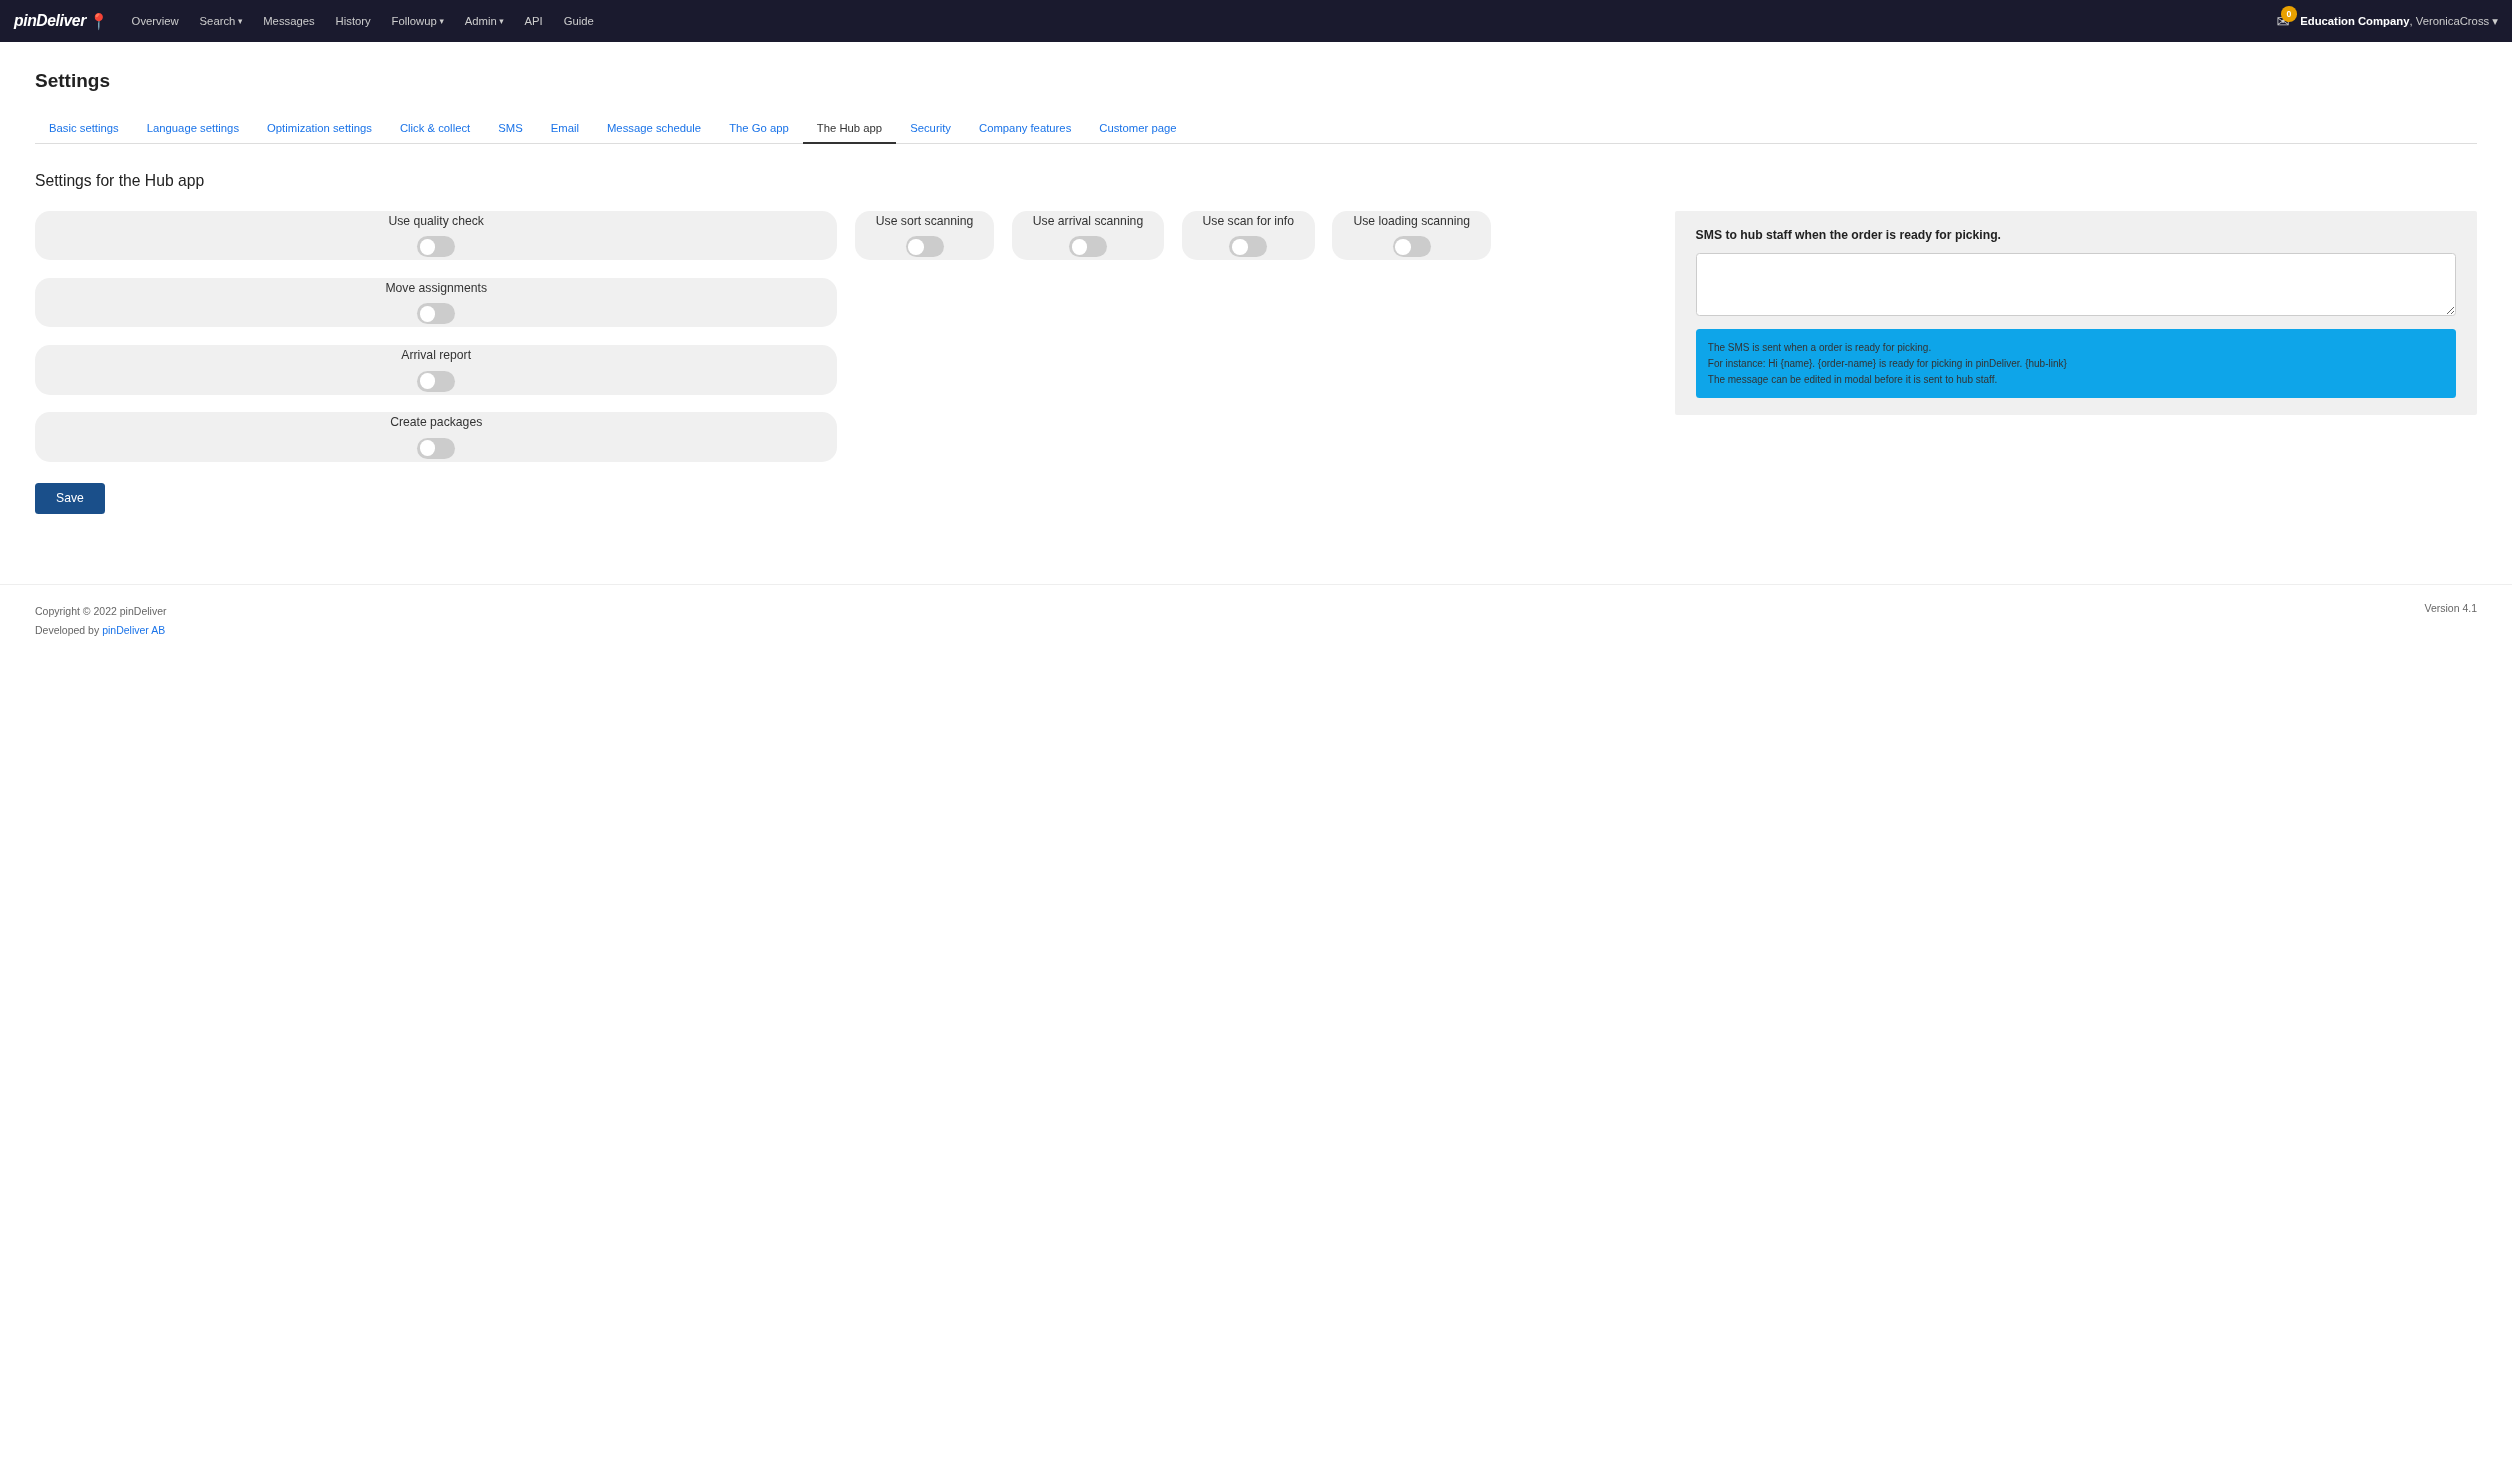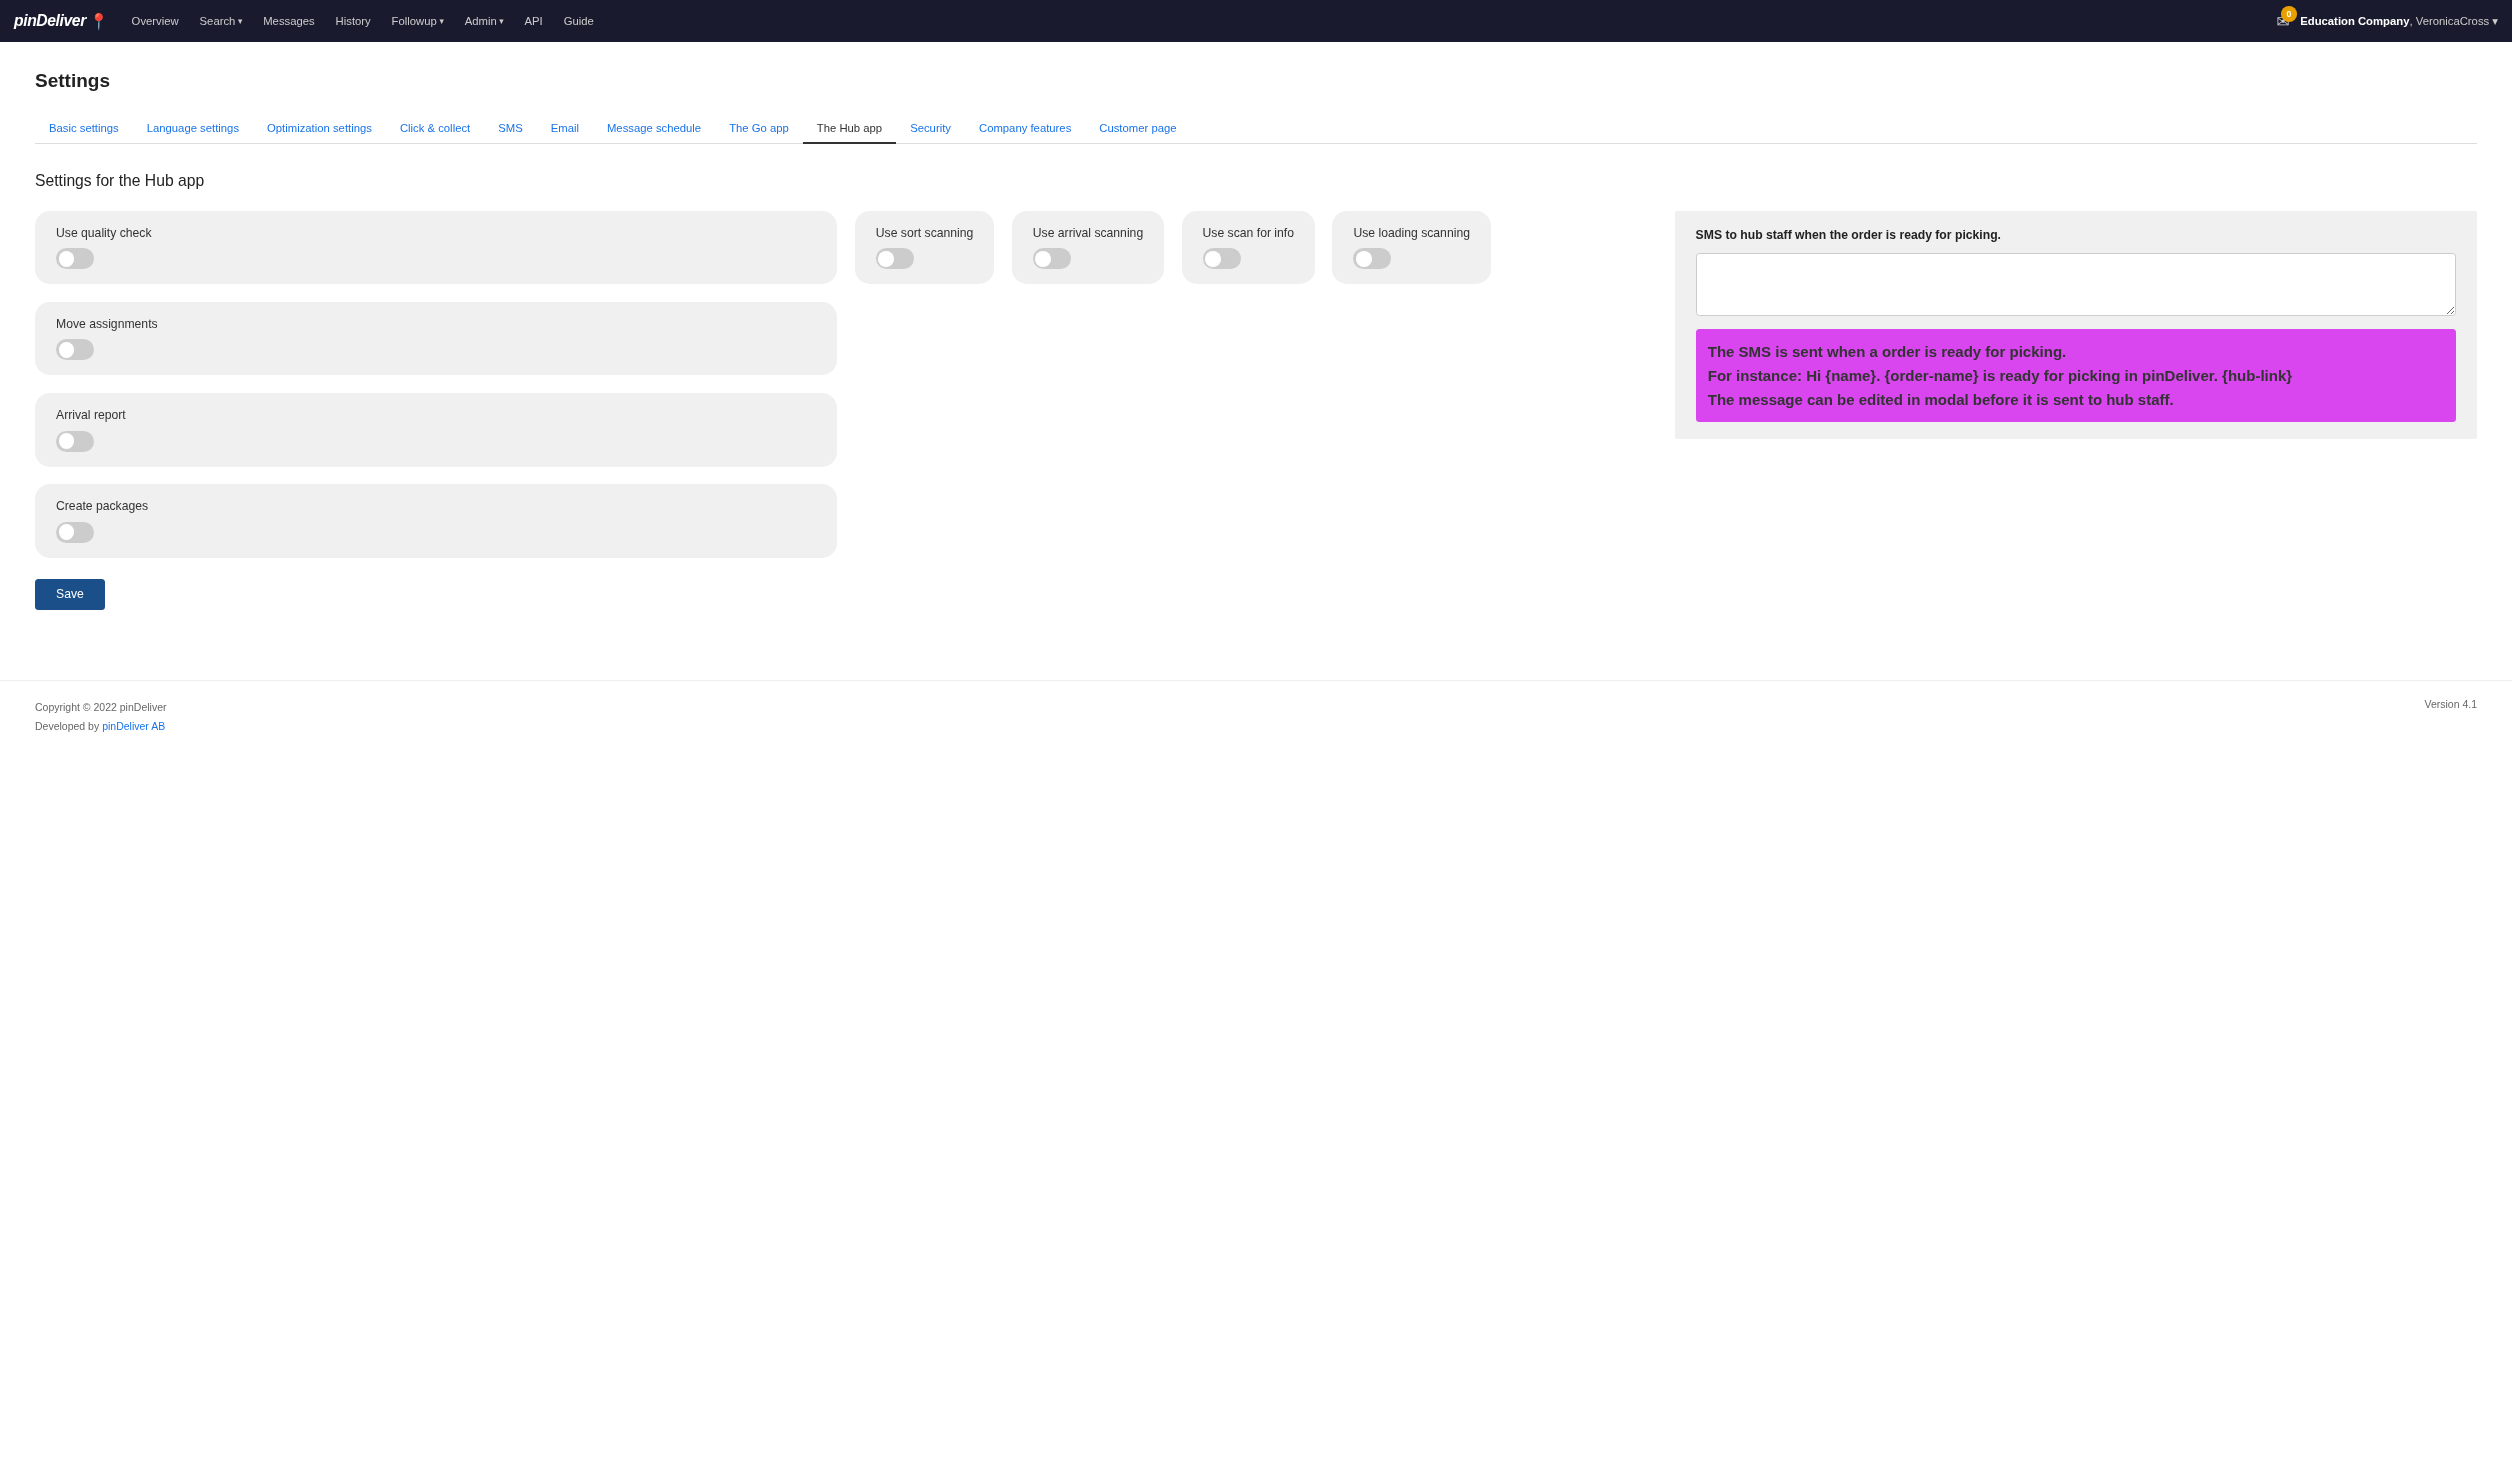--- a/index.html
+++ b/index.html
@@ -140,24 +140,25 @@
     .right-col {
       display: flex;
       flex-direction: column;
       gap: 14px;
     }
 
     
     .setting-card {
       background: #f0f0f0;
       border-radius: 15px;
-      padding: 15px 21px;
+      padding: 3px 21px;
       display: flex;
       flex-direction: column;
       gap: 8.7px;
+      align-items: center;
     }
     .setting-label {
       font-size: 12.2px;
       color: #333;
       font-weight: 400;
     }
 
     
     .toggle-wrap {
       display: flex;
@@ -219,27 +220,26 @@
       border-radius: 3.5px;
       padding: 7px;
       font-size: 11.3px;
       resize: vertical;
       background: #fff;
       outline: none;
       font-family: Arial, sans-serif;
     }
     .sms-info {
       margin-top: 10.5px;
-      background: #d946ef;
+      background: #0ea5e9;
       border-radius: 3.5px;
       padding: 10.5px 12.2px;
-      font-size: 15px;
+      font-size: 10px;
       color: #333;
       line-height: 1.6;
-      font-weight: bold;
     }
 
     
     .save-section {
       margin-top: 21px;
     }
     .save-btn {
       background: #1a4f8a;
       color: #fff;
       border: none;

